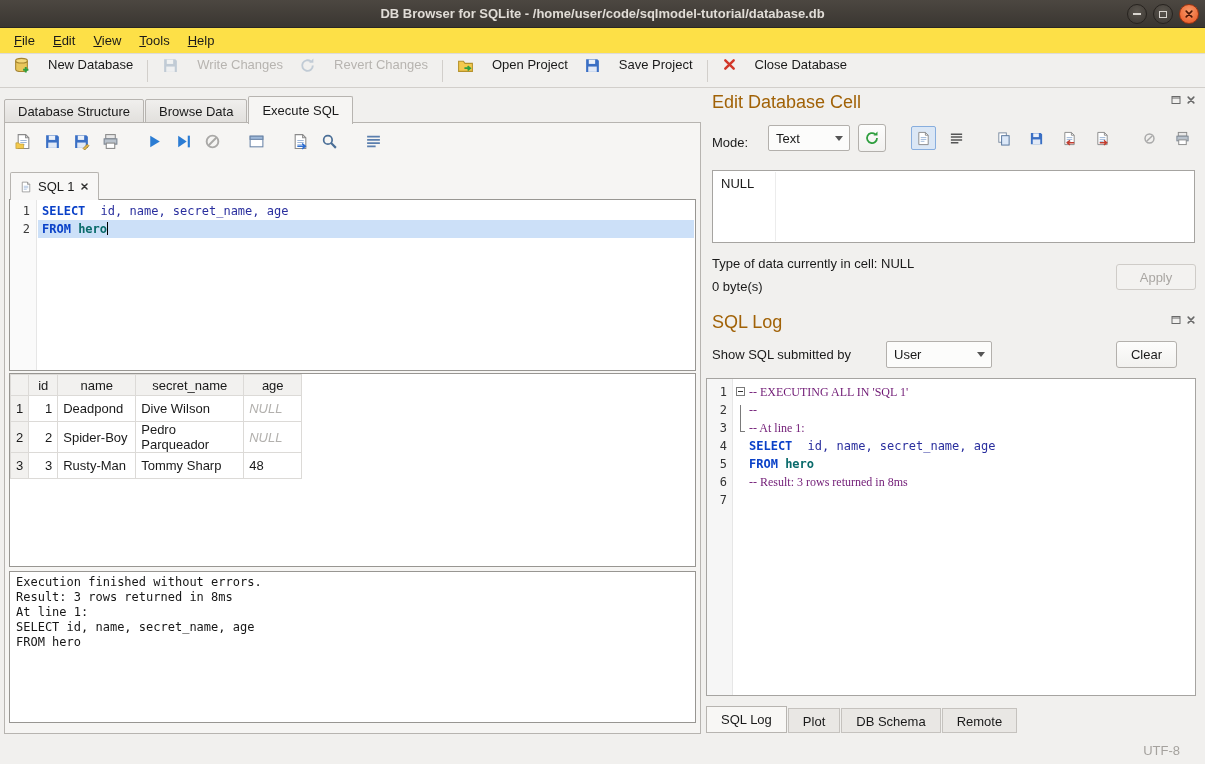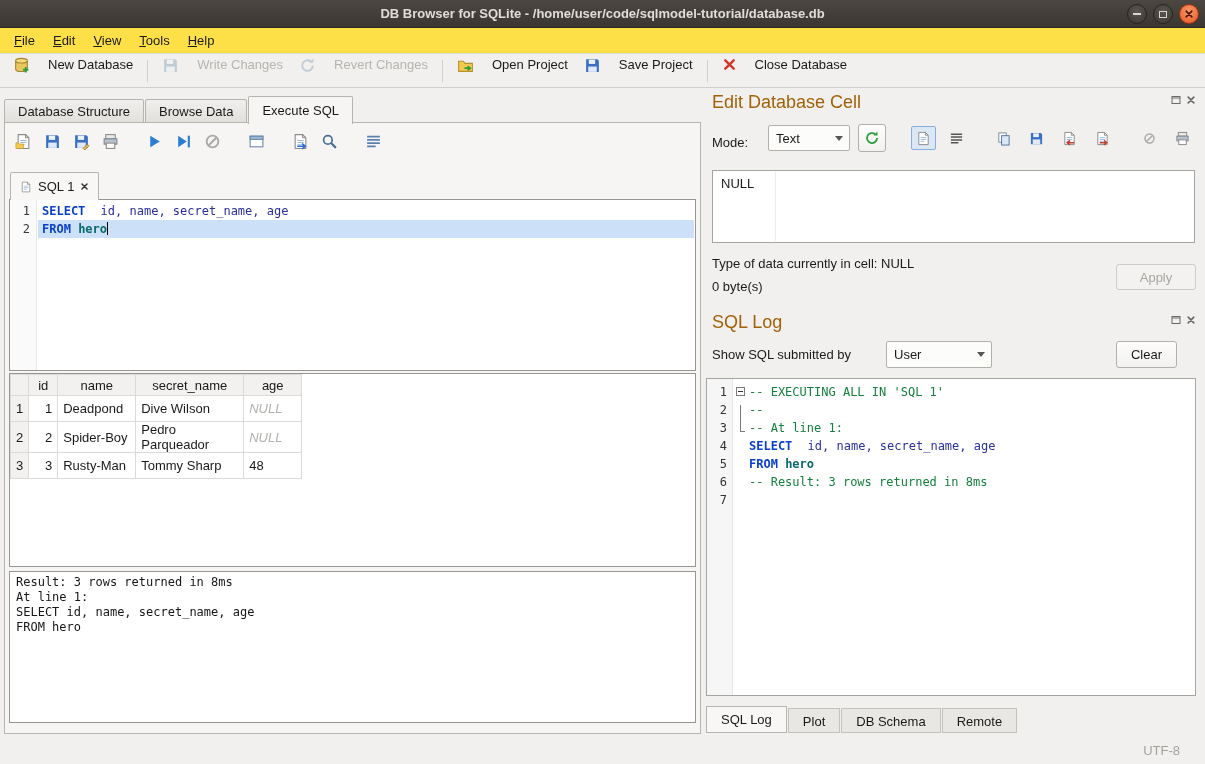--- a/index.html
+++ b/index.html
@@ -62,21 +62,21 @@
     font-family:"DejaVu Sans Mono", monospace; font-size:12px; line-height:18px; }
   .ed-gutter { position:absolute; left:0; top:0; bottom:0; width:27px; background:#fafafa;
     border-right:1px solid #e6e6e6; text-align:right; padding:2px 6px 0 0; color:#3a3a3a; }
   .ed-gutter div { height:18px; }
   .ed-code { position:absolute; left:28px; top:2px; right:1px; }
   .codeline { height:18px; white-space:pre; padding-left:4px; }
   .codeline.hl { background:#cce0f8; }
   .kw { color:#0a41c8; font-weight:bold; }
   .ident { color:#2a2f9e;margin-left:8px; }
   .tbl { color:#0a6b6b; font-weight:bold; }
-  .comment { color:#15803d; }
+  .comment { color:#701a75;font-family:Liberation Serif, serif; }
   .caret { display:inline-block; width:1px; height:13px; background:#000; vertical-align:-2px; }
 
   .results { position:absolute; left:4px; top:250px; width:687px; height:194px;
     background:#fff; border:1px solid #989692; overflow:hidden; }
   table.grid { border-collapse:collapse; font-size:13px; }
   table.grid th, table.grid td { border:1px solid #dcdad7; padding:0 5px; }
   table.grid thead th { background:#f2f1ef; font-weight:normal; height:21px; text-align:center; padding:0 4px; }
   table.grid td { height:26px; }
   th.rownum { background:#f2f1ef; font-weight:normal; text-align:center; }
   td.num { text-align:right; }
@@ -411,20 +411,21 @@
           <td class="num">3</td>
           <td>Rusty-Man</td>
           <td>Tommy Sharp</td>
           <td>48</td>
         </tr>
       </tbody>
     </table>
   </div>
 
   <div class="messages">
+    <div>Execution finished without errors.</div>
     <div>Result: 3 rows returned in 8ms</div>
     <div>At line 1:</div>
     <div>SELECT id, name, secret_name, age</div>
     <div>FROM hero</div>
   </div>
 </div>
 
 <div class="right-panel">
 
   <div class="dock-title" style="top:4px">Edit Database Cell</div>

